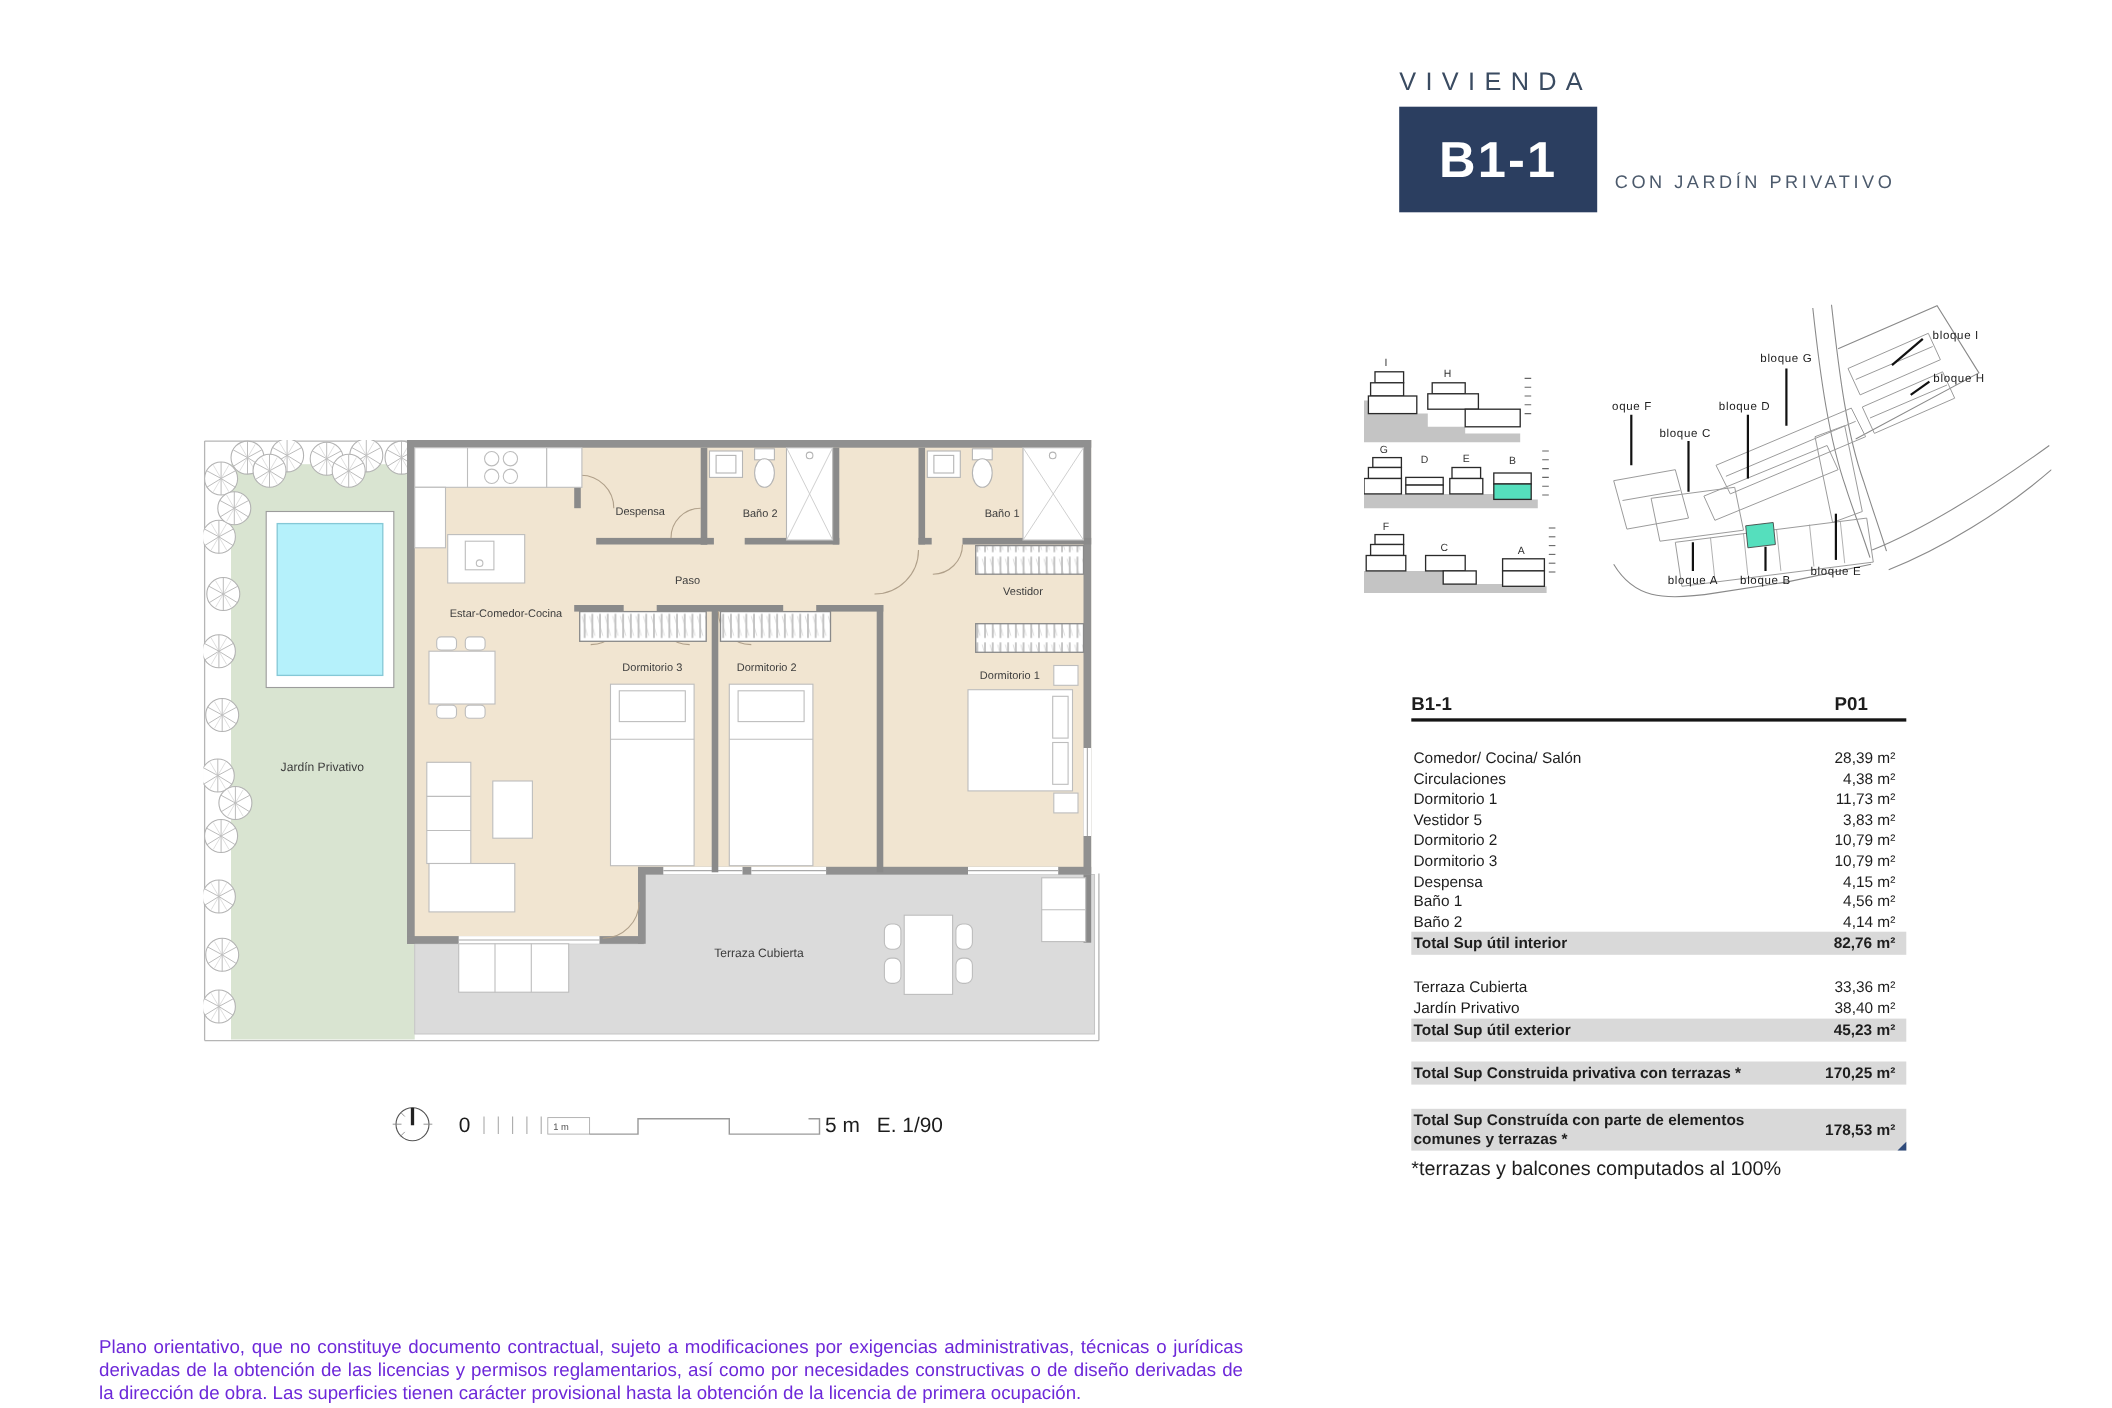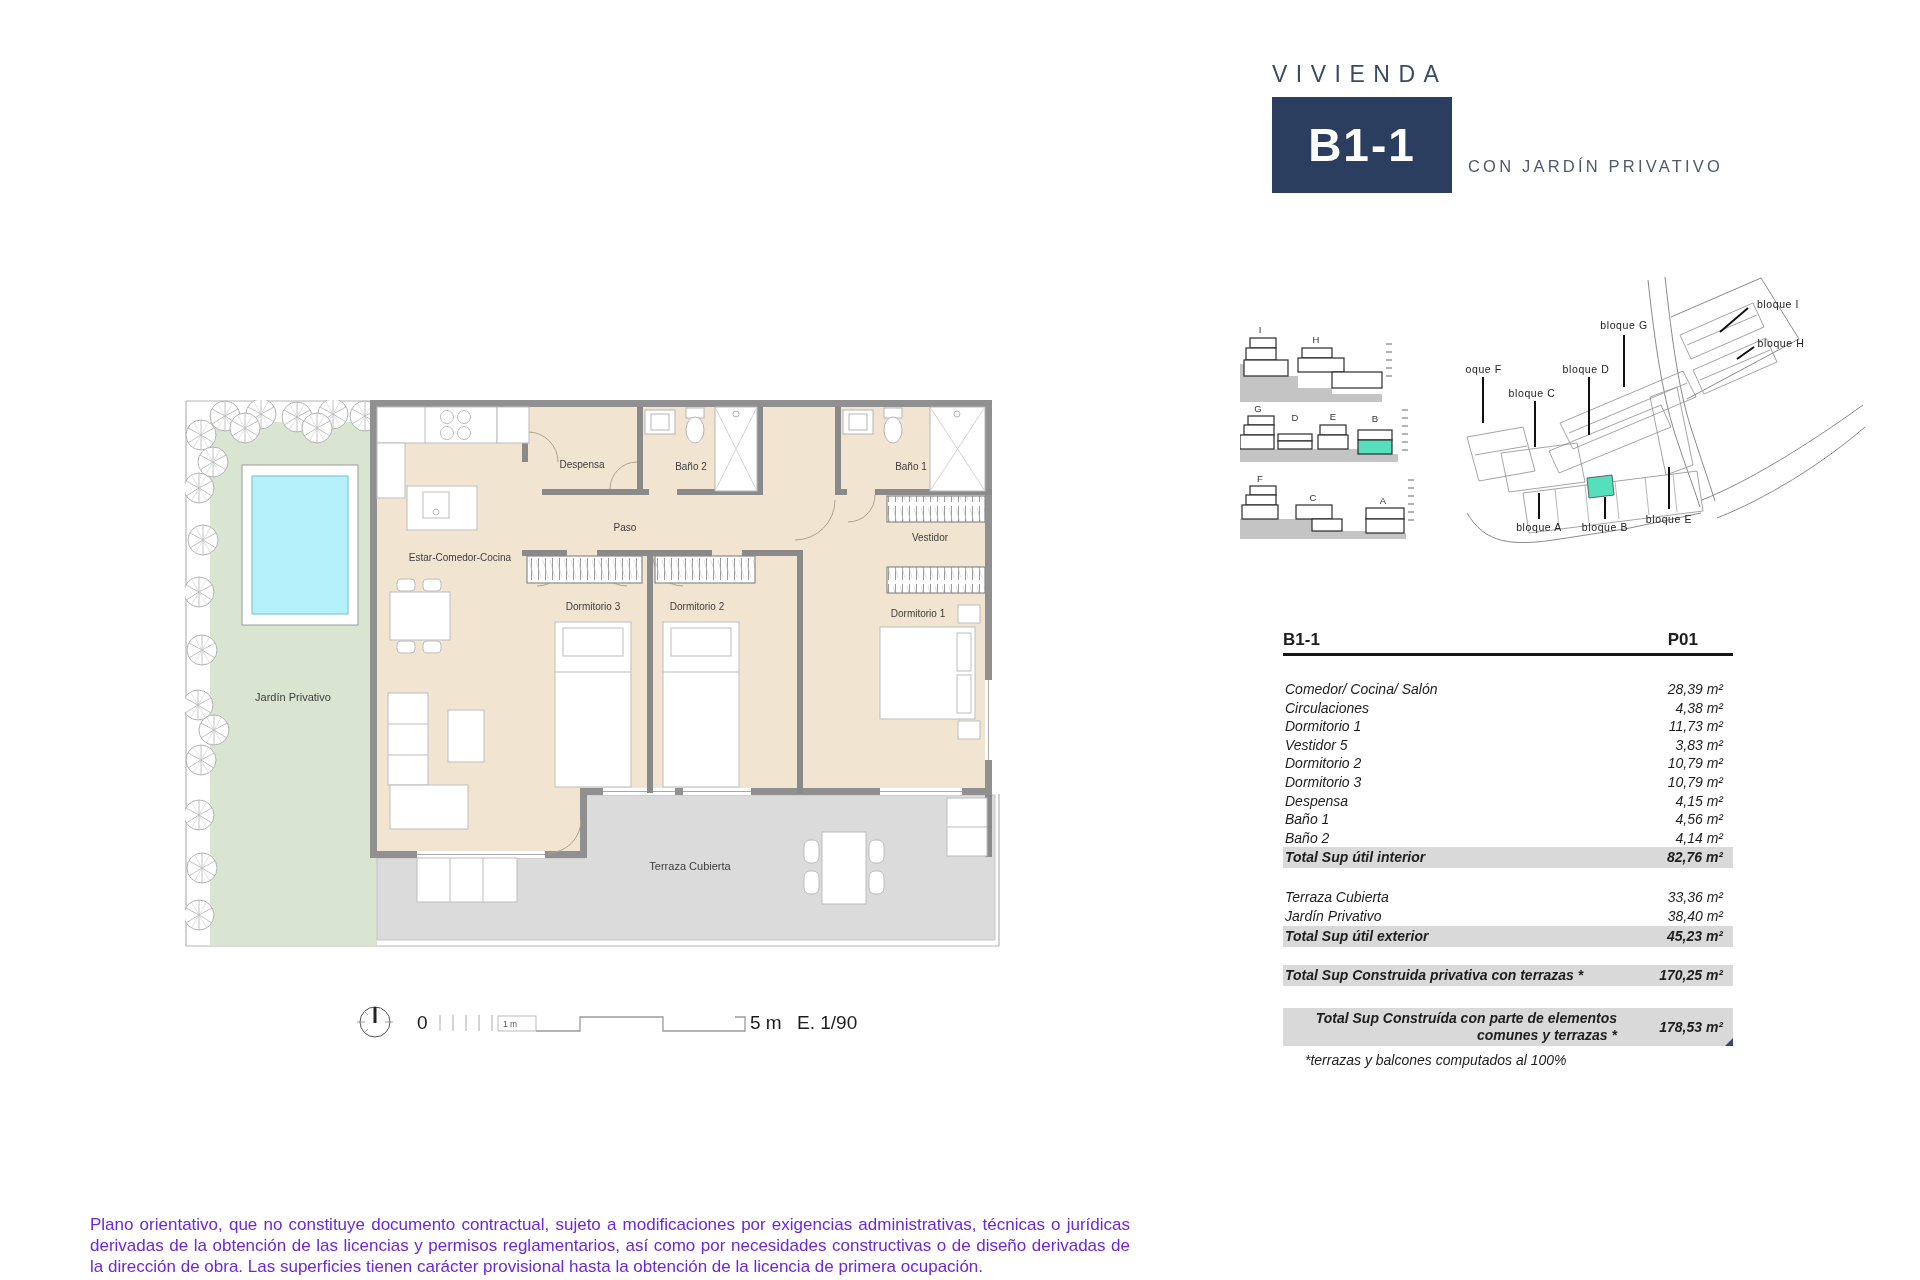--- a/index.html
+++ b/index.html
@@ -13,32 +13,32 @@
             display:flex;align-items:center;justify-content:center;}
   .unit-box span{color:#ffffff;font-size:46px;font-weight:bold;letter-spacing:2px;}
   .brand-sub{left:1468px;top:157px;font-size:16.5px;letter-spacing:3.2px;color:#4c5a6c;}
 
   
   .table{left:1283px;top:630px;width:450px;font-size:14px;}
   .t-head{display:flex;justify-content:space-between;font-size:17px;font-weight:bold;
           padding-bottom:3px;}
   .t-head .t-p01{padding-right:35px;}
   .t-rule{height:3px;background:#151515;}
-  .t-body{margin-top:24px;font-style:italic;}
+  .t-body{margin-top:24px;}
   .t-row{display:flex;justify-content:space-between;height:18.6px;line-height:18.6px;}
   .t-row .t-label{padding-left:2px;}
   .t-row .t-val{padding-right:10px;white-space:nowrap;}
-  .t-total{background:#d9d9d9;font-weight:bold;height:21px;line-height:21px;text-align:right;}
+  .t-total{background:#d9d9d9;font-weight:bold;height:21px;line-height:21px;}
   .t-gap1{height:20px;} .t-gap2{height:18px;} .t-gap3{height:22px;}
   .t-tall{height:38px;position:relative;}
   .t-tall .t-label{width:332px;line-height:17px;padding-top:2px;}
   .t-tall .t-val{align-self:center;line-height:normal;}
   .t-corner{position:absolute;right:0;bottom:0;width:0;height:0;
             border-left:8px solid transparent;border-bottom:8px solid #2e4a7a;}
-  .t-note{margin-top:6px;font-size:14px;font-weight:400;background:none;margin-left:22px;}
+  .t-note{margin-top:6px;font-size:18px;font-weight:400;background:none;}
 
   
   .disclaimer{left:90px;top:1214px;width:1040px;font-size:17px;line-height:21px;
               color:#6d28d9;text-align:justify;}
 
   
   svg text{font-family:"Liberation Sans",sans-serif;}
   .room-label{font-size:10px;fill:#3c3c3c;}
   .room-label-lg{font-size:11px;fill:#3c3c3c;}
   .bloque-label{font-size:10.5px;fill:#1c1c1c;letter-spacing:0.6px;}

